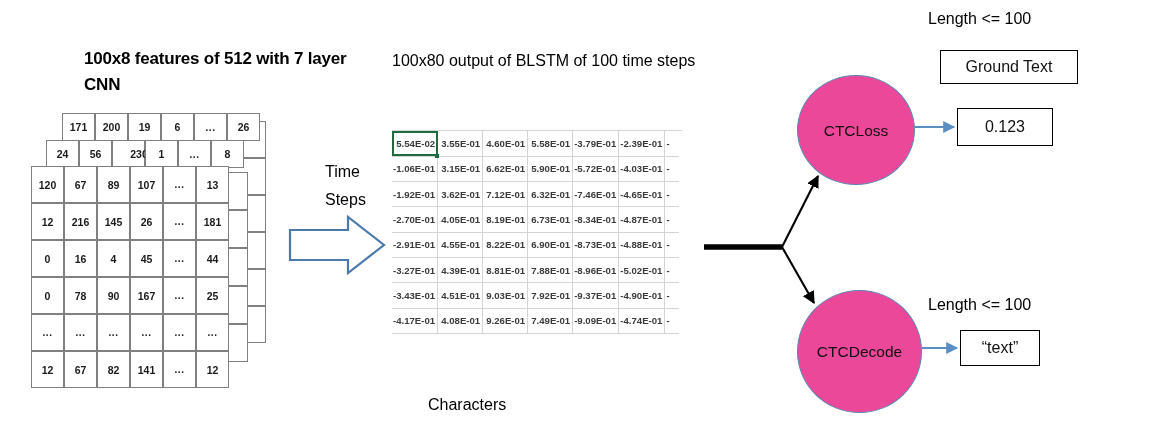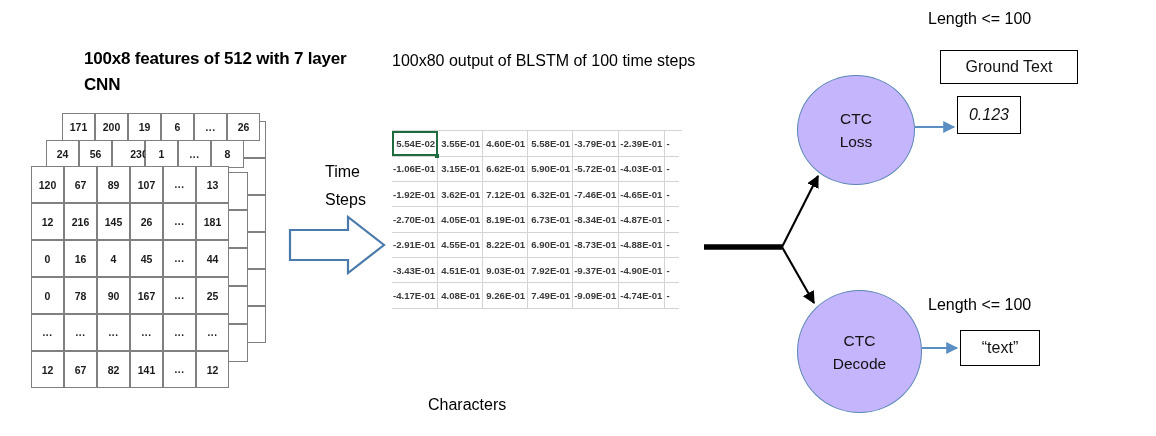--- a/index.html
+++ b/index.html
@@ -108,23 +108,23 @@
   .characters {
     left: 428px; top: 396px;
     font-size: 16px;
   }
 
   
   .ellipse {
     box-sizing: border-box;
     border: 1.4px solid #5b87b5;
     border-radius: 50%;
-    background: #c4b5fd;
+    background: #ec4899;
     display: flex;
-    flex-direction: column;
+    flex-direction: row;
     align-items: center;
     justify-content: center;
     font-size: 15.5px;
     line-height: 23px;
     color: #111111;
   }
   .outbox {
     box-sizing: border-box;
     border: 1.4px solid #000000;
     background: #ffffff;
@@ -275,20 +275,29 @@
         <tr>
           <td>-2.91E-01</td>
           <td>4.55E-01</td>
           <td>8.22E-01</td>
           <td>6.90E-01</td>
           <td>-8.73E-01</td>
           <td>-4.88E-01</td>
           <td class="clip">-</td>
         </tr>
         <tr>
+          <td>-3.27E-01</td>
+          <td>4.39E-01</td>
+          <td>8.81E-01</td>
+          <td>7.88E-01</td>
+          <td>-8.96E-01</td>
+          <td>-5.02E-01</td>
+          <td class="clip">-</td>
+        </tr>
+        <tr>
           <td>-3.43E-01</td>
           <td>4.51E-01</td>
           <td>9.03E-01</td>
           <td>7.92E-01</td>
           <td>-9.37E-01</td>
           <td>-4.90E-01</td>
           <td class="clip">-</td>
         </tr>
         <tr>
           <td>-4.17E-01</td>
@@ -307,21 +316,21 @@
     <span>CTC</span>
     <span>Loss</span>
   </div>
 
   <div class="abs len-label" style="left:928px; top:10px;">Length &lt;= 100</div>
 
   <div class="abs outbox" style="left:940px; top:50px; width:138px; height:34px;">
     <span>Ground Text</span>
   </div>
 
-  <div class="abs outbox" style="left:957px; top:96px; width:64px; height:38px;font-style:italic;">
+  <div class="abs outbox" style="left:957px; top:108px; width:96px; height:38px;">
     <span>0.123</span>
   </div>
 
   <div class="abs ellipse" style="left:797px; top:290px; width:125px; height:123px;">
     <span>CTC</span>
     <span>Decode</span>
   </div>
 
   <div class="abs len-label" style="left:928px; top:296px;">Length &lt;= 100</div>
 

